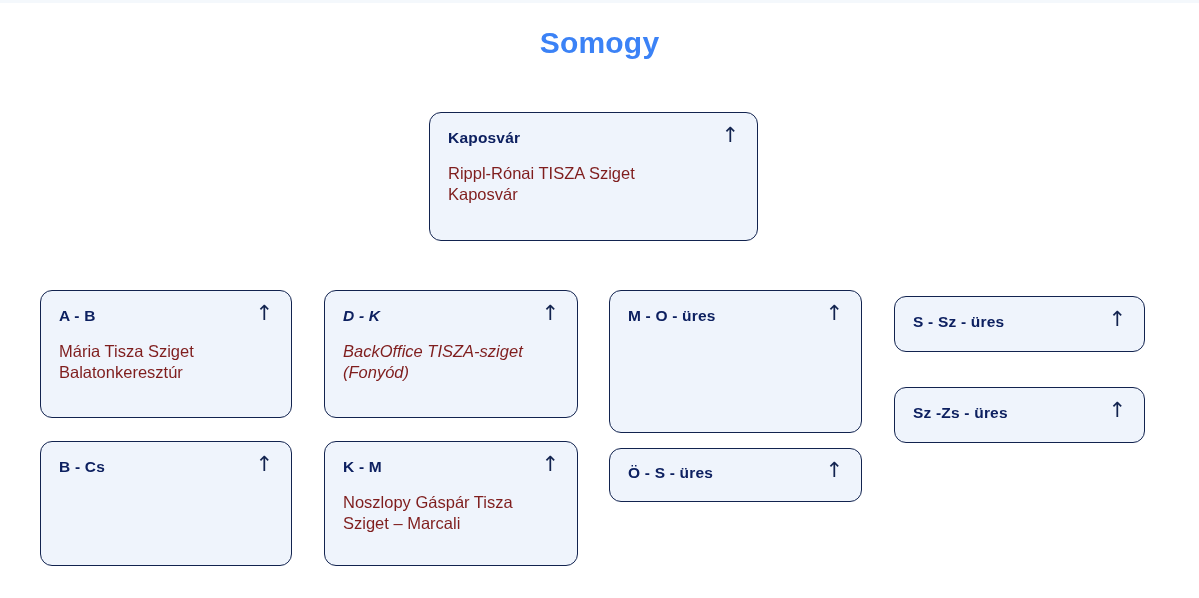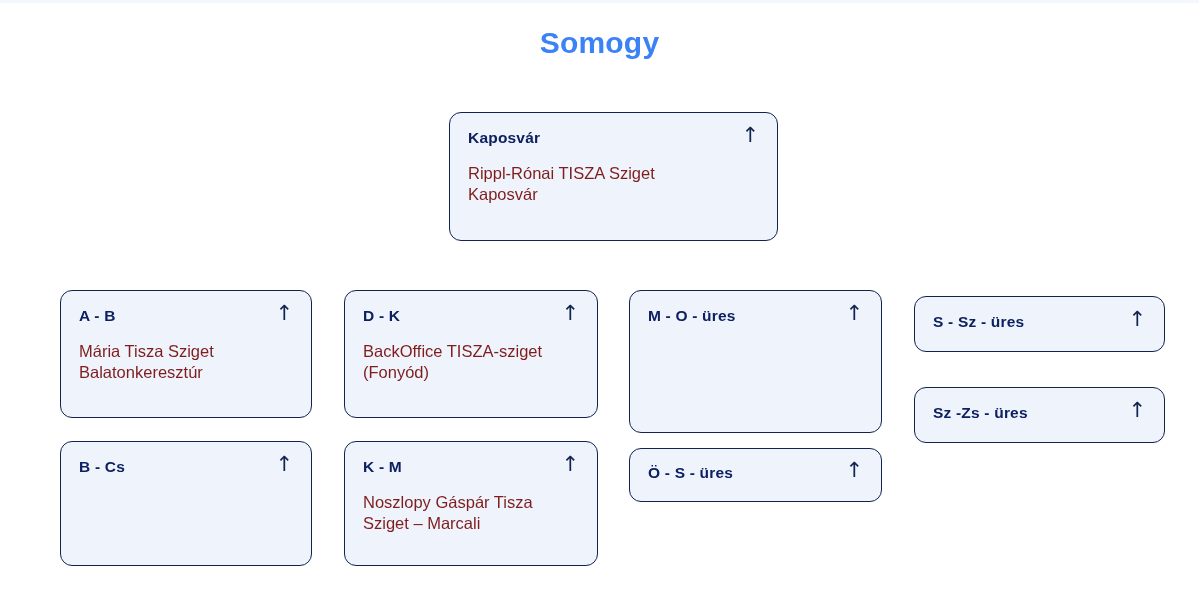--- a/index.html
+++ b/index.html
@@ -32,21 +32,20 @@
     color: #3b82f6;
     letter-spacing: 0.2px;
   }
   .card {
     position: absolute;
     box-sizing: border-box;
     background: #eff4fc;
     border: 1.6px solid #12234f;
     border-radius: 12px;
     padding: 16px 18px 14px 18px;
-    margin-left: 20px;
   }
   .card-head {
     display: flex;
     align-items: flex-start;
     justify-content: space-between;
   }
   .card-title {
     font-size: 15.5px;
     font-weight: bold;
     color: #0d2060;
@@ -65,21 +64,21 @@
     margin-top: 17px;
     font-size: 16.5px;
     line-height: 1.28;
     color: #7f1d1d;
     white-space: pre-line;
   }
 
   
   #card-kaposvar { left: 429px;  top: 112px; width: 329px;  height: 129px; }
   #card-a-b      { left: 40px;   top: 290px; width: 252px;  height: 128px; }
-  #card-d-k      { left: 324px;  top: 290px; width: 254px;  height: 128px; }
+  #card-d-k      { left: 324px;  top: 290px; width: 254px;  height: 128px; font-style: italic; }
   #card-m-o      { left: 609px;  top: 290px; width: 253px;  height: 143px; }
   #card-s-sz     { left: 894px;  top: 296px; width: 251px;  height: 56px;  padding-top: 16px; }
   #card-sz-zs    { left: 894px;  top: 387px; width: 251px;  height: 56px;  padding-top: 16px; }
   #card-b-cs     { left: 40px;   top: 441px; width: 252px;  height: 125px; }
   #card-k-m      { left: 324px;  top: 441px; width: 254px;  height: 125px; }
   #card-o-s      { left: 609px;  top: 448px; width: 253px;  height: 54px;  padding-top: 15px; }
 </style>
 </head>
 <body>
 

